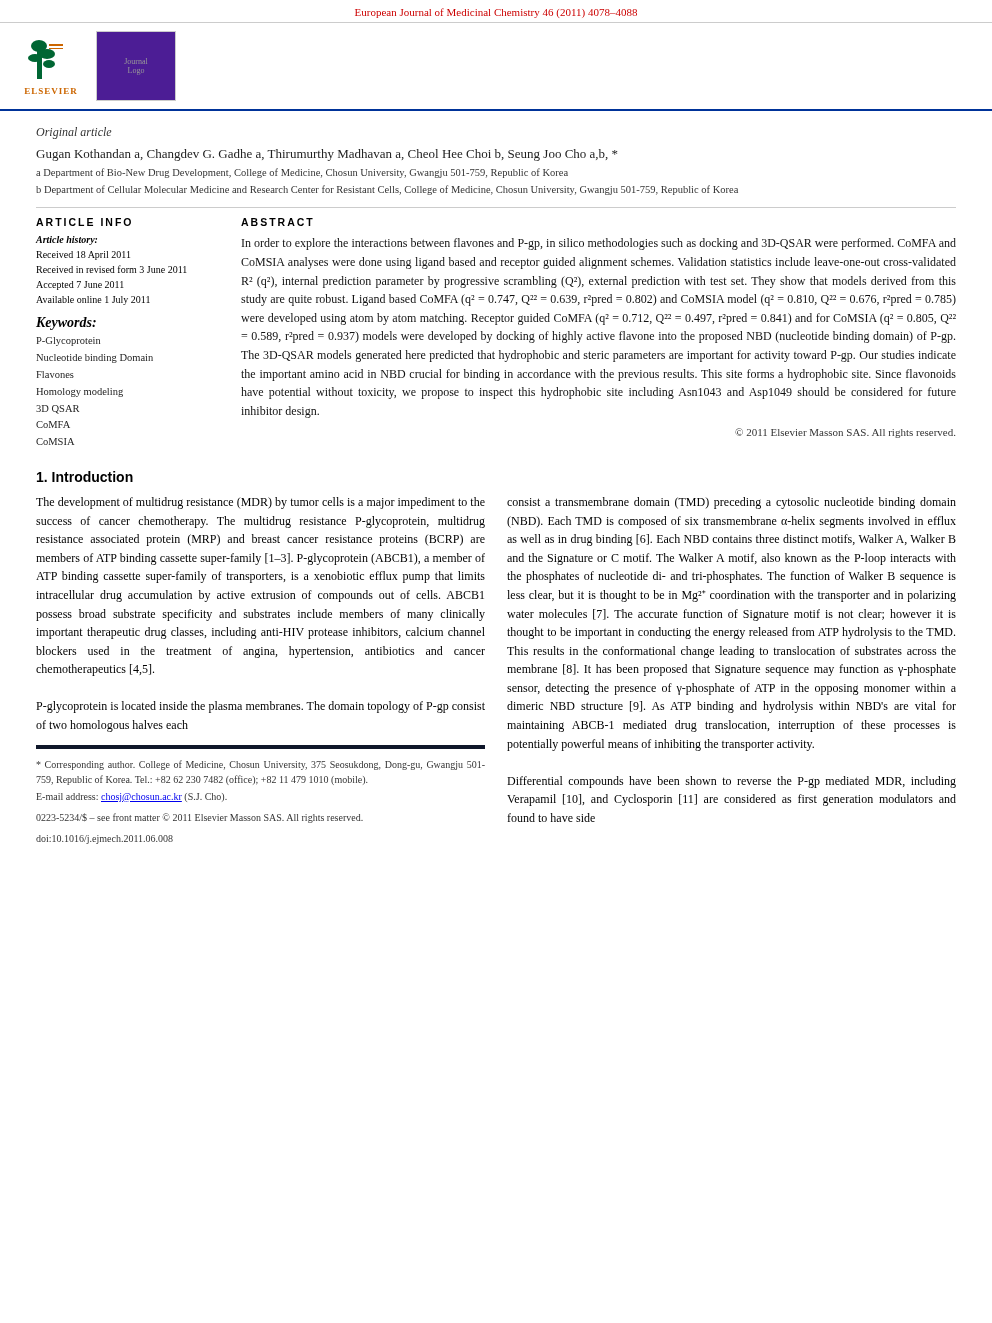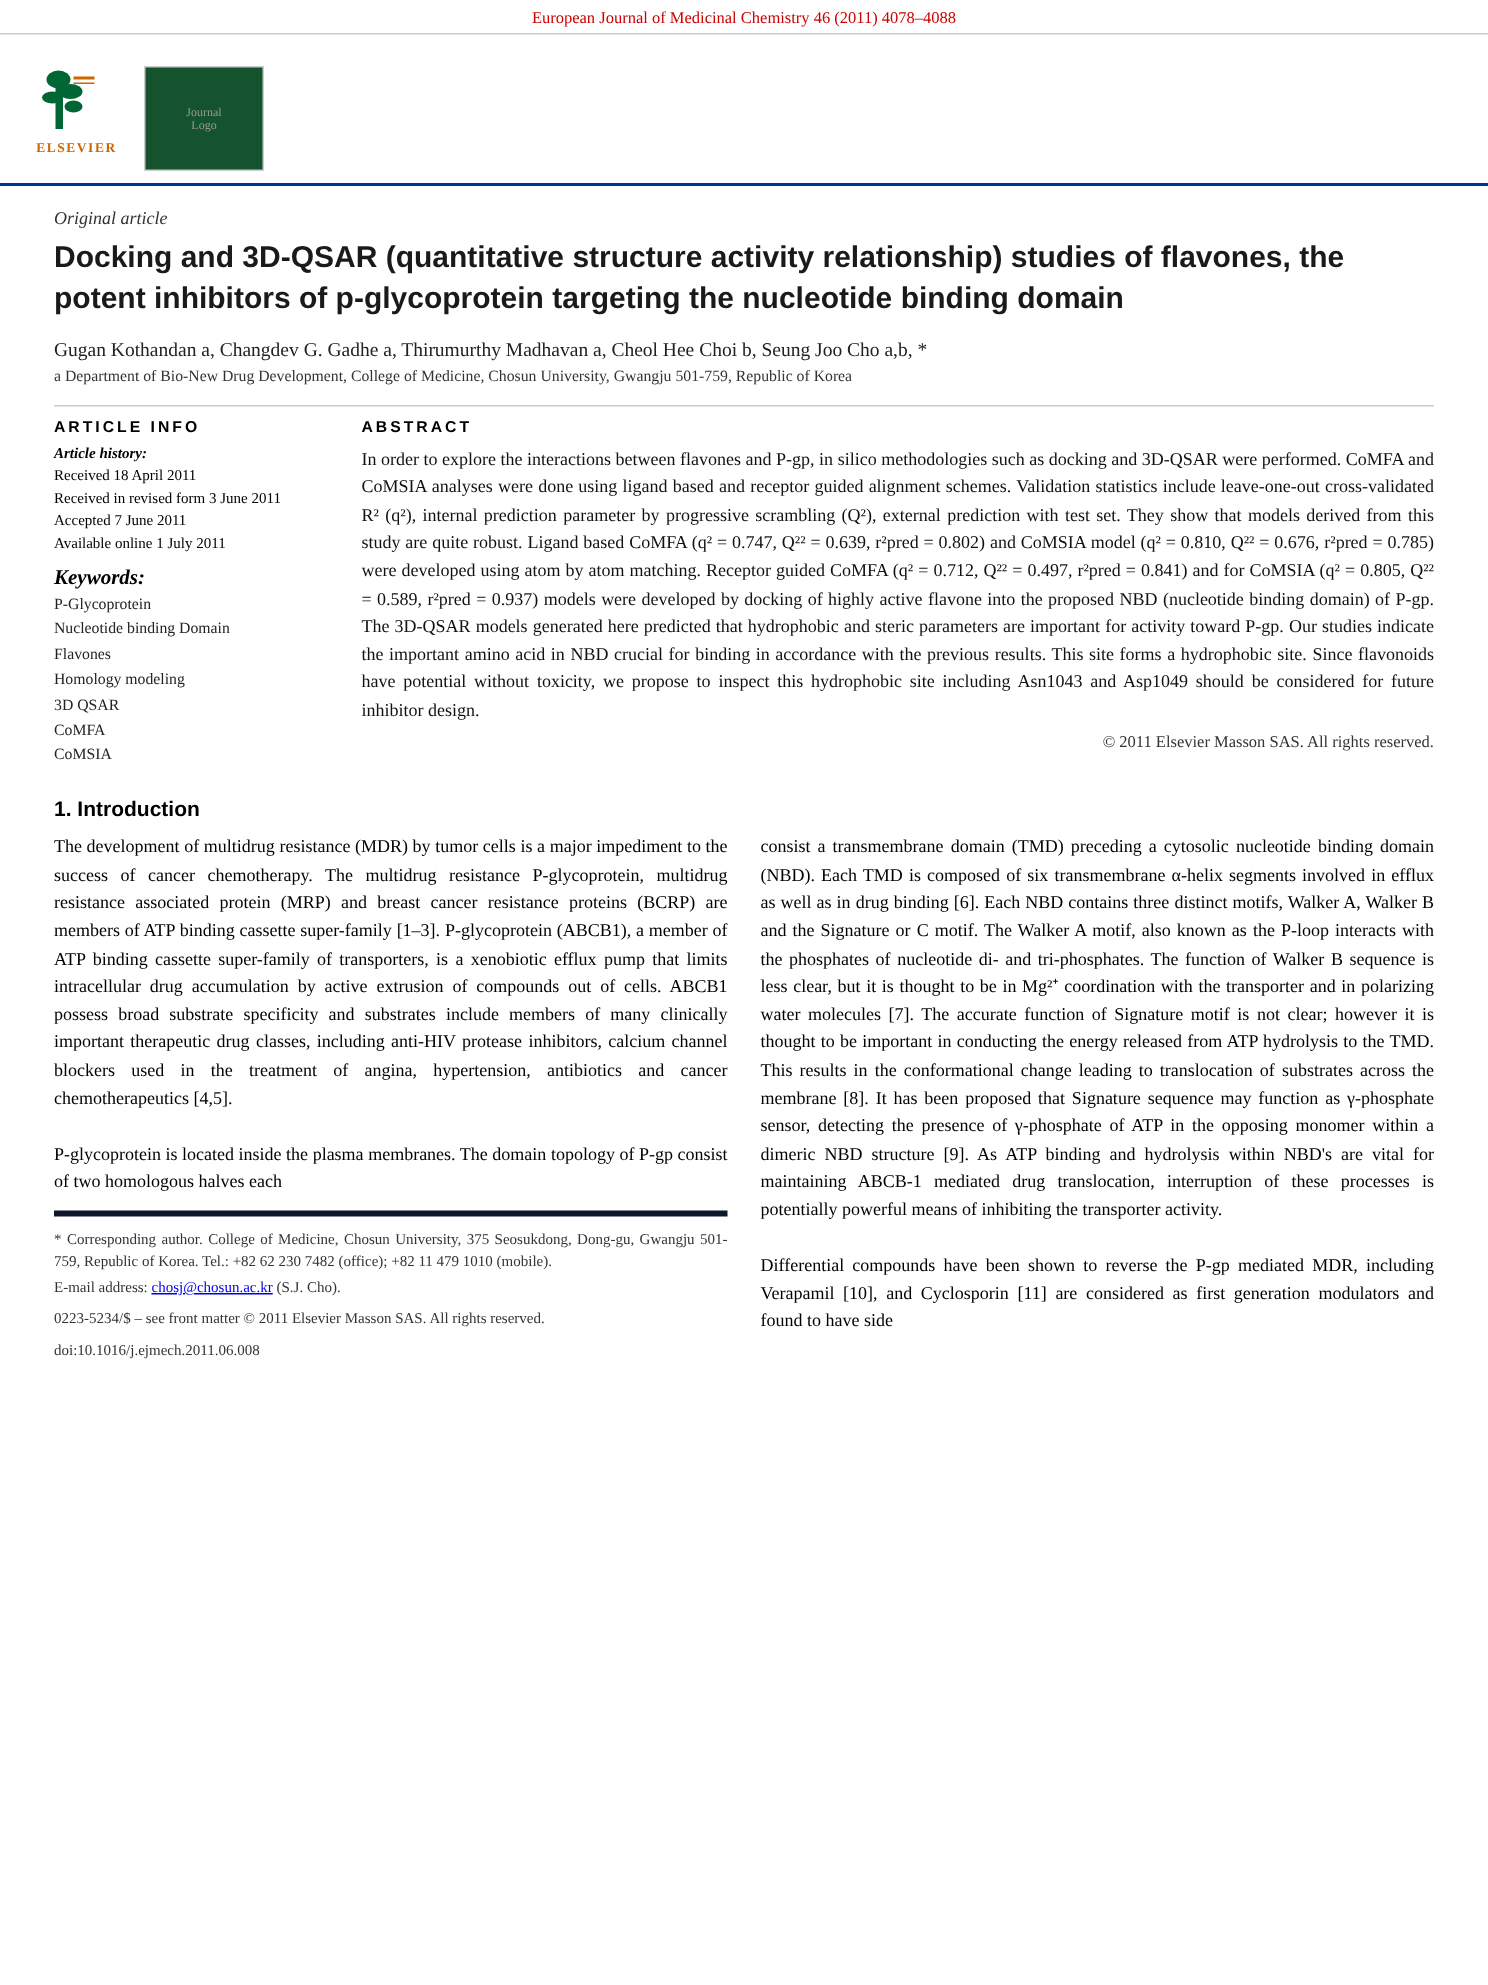--- a/index.html
+++ b/index.html
@@ -68,22 +68,21 @@
     }
     .journal-logo-right {
       width: 80px;
       height: 70px;
       border: 1px solid #ccc;
       display: flex;
       align-items: center;
       justify-content: center;
       font-size: 9px;
       color: #888;
-      background: #14532d;
-      margin-top: 13px;
+      background: #4c1d95;
     }
     .paper-body {
       padding: 14px 36px 20px 36px;
     }
     .article-type {
       font-size: 12px;
       font-style: italic;
       margin-bottom: 6px;
       color: #333;
     }
@@ -241,29 +240,31 @@
 
   <div class="journal-logo-right">
     <span style="font-size:8px;text-align:center;color:#999;">Journal<br>Logo</span>
   </div>
 </div>
 
 <div class="paper-body">
 
   <div class="article-type">Original article</div>
 
-  <div class="paper-title">Docking and 3D-QSAR (quantitative structure activity relationship) studies of flavones, the potent inhibitors of p-glycoprotein targeting the nucleotide binding domain</div>
 
   <div class="authors">
     <span>Gugan Kothandan a, Changdev G. Gadhe a, Thirumurthy Madhavan a, Cheol Hee Choi b, Seung Joo Cho a,b, *</span>
   </div>
 
   <div class="affiliations">
     <div class="aff-line">
       <span>a Department of Bio-New Drug Development, College of Medicine, Chosun University, Gwangju 501-759, Republic of Korea</span>
+    </div>
+    <div class="aff-line">
+      <span>b Department of Cellular Molecular Medicine and Research Center for Resistant Cells, College of Medicine, Chosun University, Gwangju 501-759, Republic of Korea</span>
     </div>
   </div>
 
   <div class="two-col">
 
     <div class="left-col">
       <div class="section-heading">ARTICLE INFO</div>
 
       <div class="article-info-block">
         <div class="info-label">Article history:</div>

